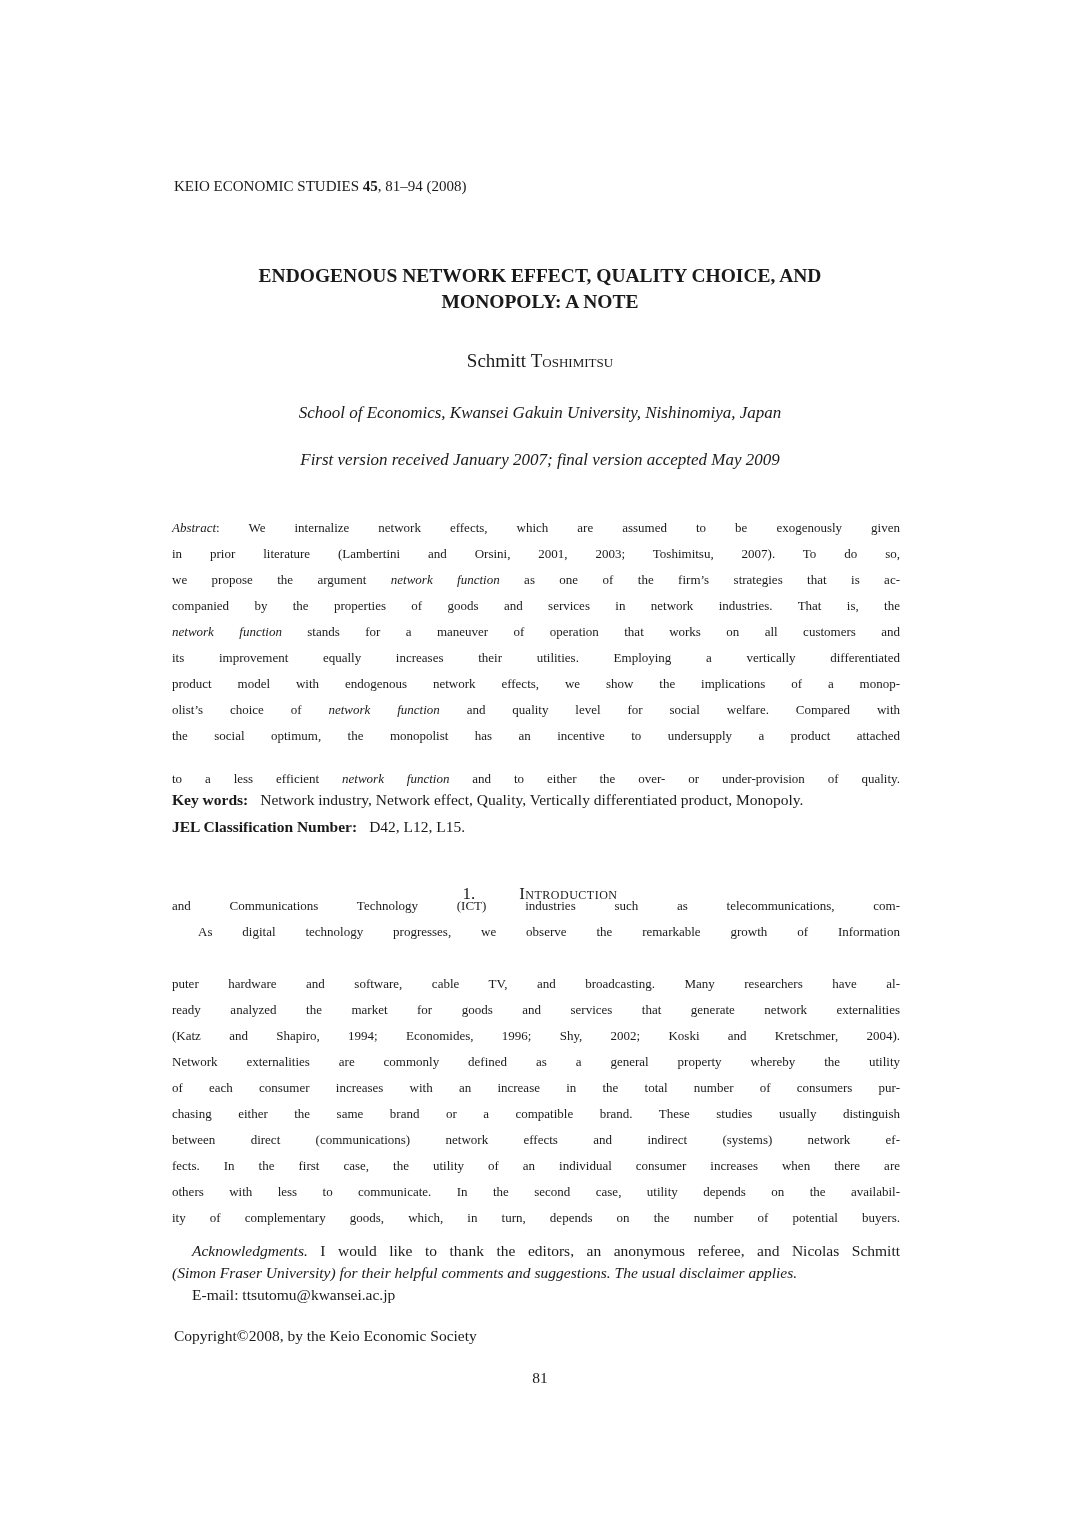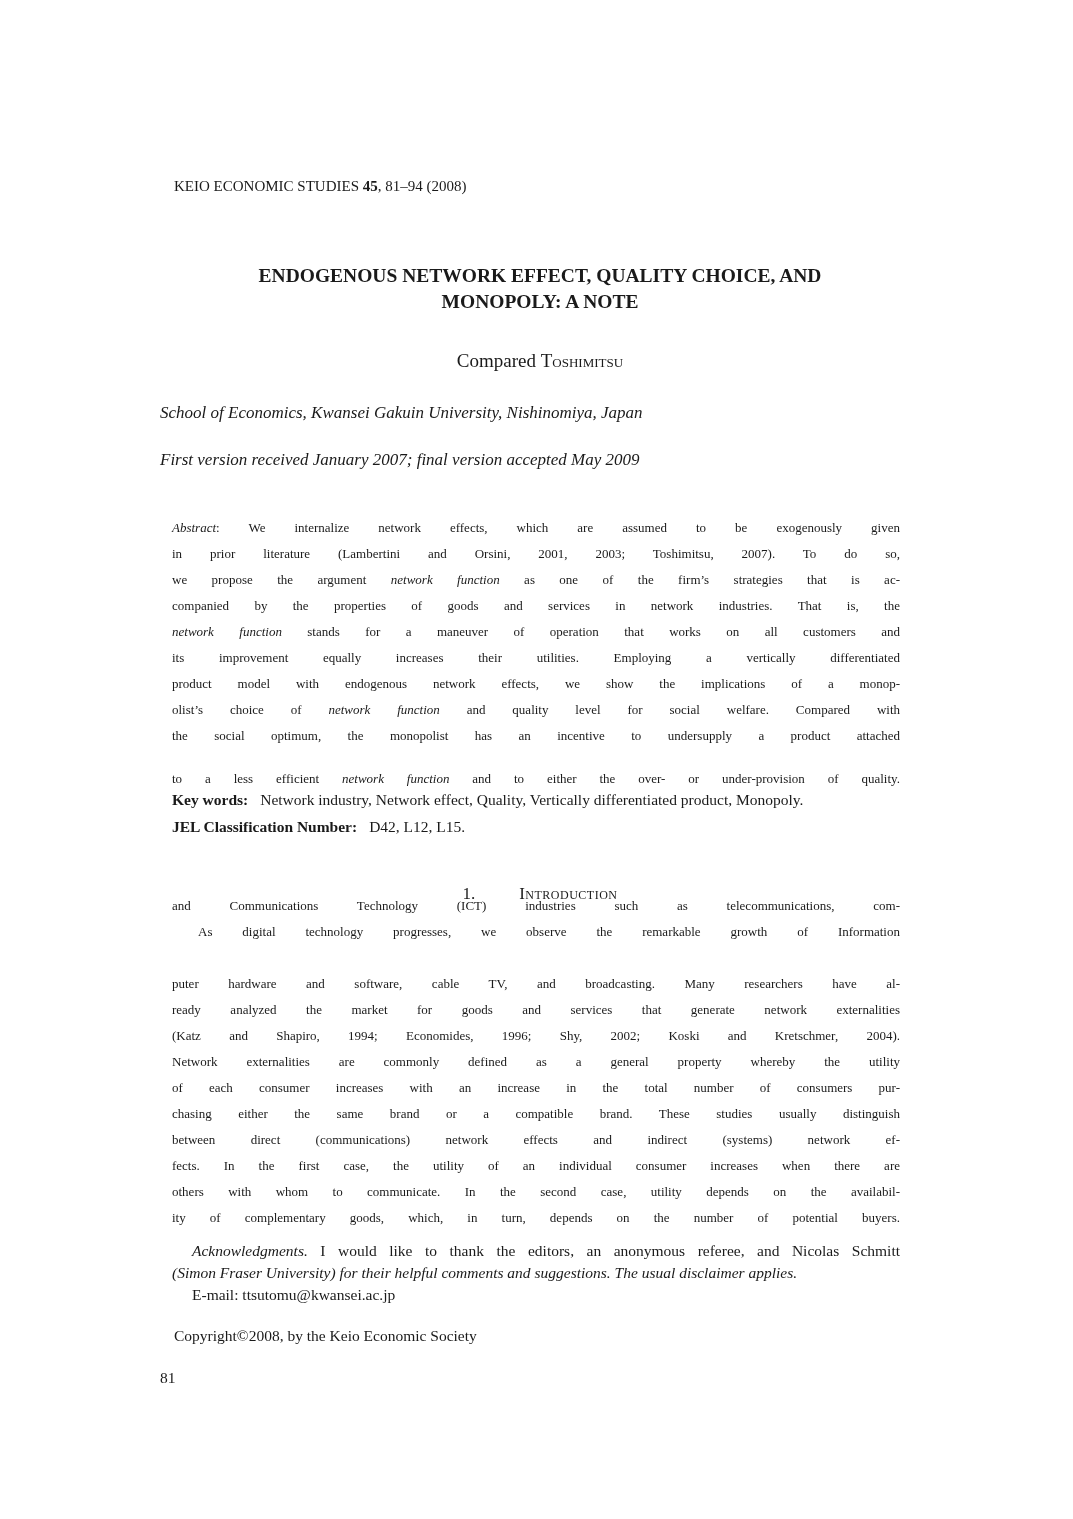--- a/index.html
+++ b/index.html
@@ -5,46 +5,46 @@
   html, body { margin: 0; padding: 0; background: #ffffff; }
   body {
     width: 1073px; height: 1519px; position: relative; overflow: hidden;
     font-family: "Liberation Serif", "DejaVu Serif", serif; color: #1a1a1a;
   }
   .abs { position: absolute; white-space: nowrap; }
   .journal-ref { left: 174px; top: 178px; font-size: 15px; }
   .title { left: 160px; width: 760px; text-align: center; font-weight: bold; font-size: 19.5px; }
   .author { left: 160px; width: 760px; top: 350px; text-align: center; font-size: 19px; }
   .author .sc { font-variant: small-caps; }
-  .center-it { left: 160px; width: 760px; font-style: italic; font-size: 17px; }
+  .center-it { left: 160px; width: 760px; text-align: center; font-style: italic; font-size: 17px; }
   .line {
     position: absolute; left: 172px; width: 728px; font-size: 13px;
     text-align: justify; text-align-last: justify; white-space: nowrap; line-height: 26px; height: 26px;
   }
   .line.indent { padding-left: 26px; width: 702px; }
   .kw { position: absolute; left: 172px; font-size: 15.5px; white-space: nowrap; }
   .kw b { margin-right: 12px; }
   .section { left: 160px; width: 760px; top: 884px; text-align: center; font-size: 17px; }
   .section .num { margin-right: 12px; }
   .section .sc { font-variant: small-caps; letter-spacing: 0.5px; margin-left: 32px; }
   .fn { position: absolute; left: 172px; width: 728px; font-size: 15.5px; white-space: nowrap; line-height: 22px; }
   .fn.justify { text-align: justify; text-align-last: justify; }
   .copyright { left: 174px; top: 1327px; font-size: 15.5px; }
-  .page-num { left: 160px; width: 760px; top: 1369px; text-align: left; font-size: 15.5px; }
+  .page-num { left: 160px; width: 760px; top: 1369px; text-align: center; font-size: 15.5px; }
   i { font-style: italic; }
 </style>
 </head>
 <body>
 
 <div class="abs journal-ref"><span>KEIO ECONOMIC STUDIES</span> <b>45</b><span>, 81–94 (2008)</span></div>
 
 <div class="abs title" style="top:265px;">ENDOGENOUS NETWORK EFFECT, QUALITY CHOICE, AND</div>
 <div class="abs title" style="top:291px;">MONOPOLY: A NOTE</div>
 
-<div class="abs author"><span>Compared</span> <span class="sc">Toshimitsu</span></div>
+<div class="abs author"><span>Schmitt</span> <span class="sc">Toshimitsu</span></div>
 
 <div class="abs center-it" style="top:403px;">School of Economics, Kwansei Gakuin University, Nishinomiya, Japan</div>
 <div class="abs center-it" style="top:450px;">First version received January 2007; final version accepted May 2009</div>
 
 <div>
   <div class="line" style="top:515px;"><i>Abstract</i><span>:   We internalize network effects, which are assumed to be exogenously given</span></div>
   <div class="line" style="top:541px;"><span>in prior literature (Lambertini and Orsini, 2001, 2003; Toshimitsu, 2007).  To do so,</span></div>
   <div class="line" style="top:567px;"><span>we propose the argument </span><i>network function</i><span> as one of the firm’s strategies that is ac-</span></div>
   <div class="line" style="top:593px;"><span>companied by the properties of goods and services in network industries.  That is, the</span></div>
   <div class="line" style="top:619px;"><i>network function</i><span> stands for a maneuver of operation that works on all customers and</span></div>
@@ -64,21 +64,21 @@
   <div class="line indent" style="top:919px;">As digital technology progresses, we observe the remarkable growth of Information</div>
   <div class="line" style="top:893px;">and Communications Technology (ICT) industries such as telecommunications, com-</div>
   <div class="line" style="top:971px;">puter hardware and software, cable TV, and broadcasting.  Many researchers have al-</div>
   <div class="line" style="top:997px;">ready analyzed the market for goods and services that generate network externalities</div>
   <div class="line" style="top:1023px;">(Katz and Shapiro, 1994; Economides, 1996; Shy, 2002; Koski and Kretschmer, 2004).</div>
   <div class="line" style="top:1049px;">Network externalities are commonly defined as a general property whereby the utility</div>
   <div class="line" style="top:1075px;">of each consumer increases with an increase in the total number of consumers pur-</div>
   <div class="line" style="top:1101px;">chasing either the same brand or a compatible brand.  These studies usually distinguish</div>
   <div class="line" style="top:1127px;">between direct (communications) network effects and indirect (systems) network ef-</div>
   <div class="line" style="top:1153px;">fects.  In the first case, the utility of an individual consumer increases when there are</div>
-  <div class="line" style="top:1179px;">others with whom to communicate.  In the second case, utility depends on the availabil-</div>
+  <div class="line" style="top:1179px;">others with less to communicate.  In the second case, utility depends on the availabil-</div>
   <div class="line" style="top:1205px;">ity of complementary goods, which, in turn, depends on the number of potential buyers.</div>
 </div>
 
 <div>
   <div class="fn justify" style="top:1240px; padding-left:20px; width:708px;"><i>Acknowledgments.</i><span>  I would like to thank the editors, an anonymous referee, and Nicolas Schmitt</span></div>
   <div class="fn" style="top:1262px;font-style:italic;">(Simon Fraser University) for their helpful comments and suggestions. The usual disclaimer applies.</div>
   <div class="fn" style="top:1284px; padding-left:20px;">E-mail:  ttsutomu@kwansei.ac.jp</div>
 </div>
 
 <div class="abs copyright">Copyright©2008, by the Keio Economic Society</div>

